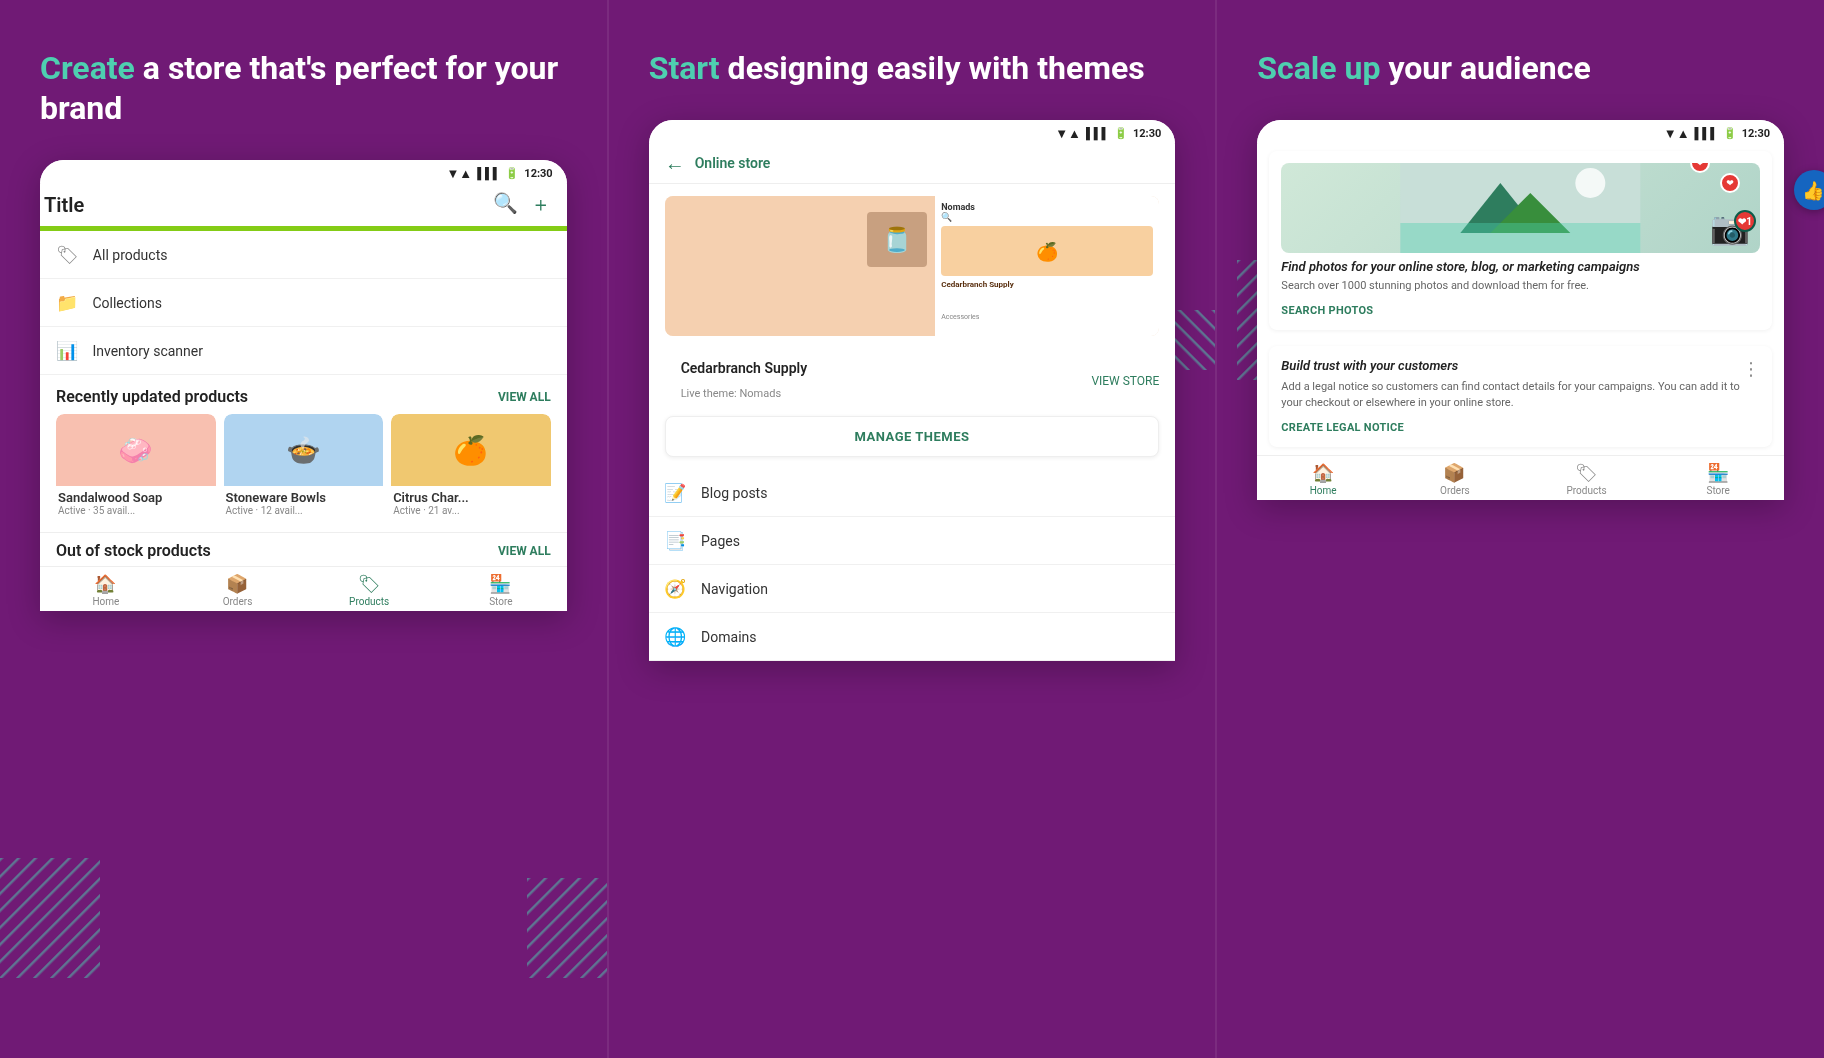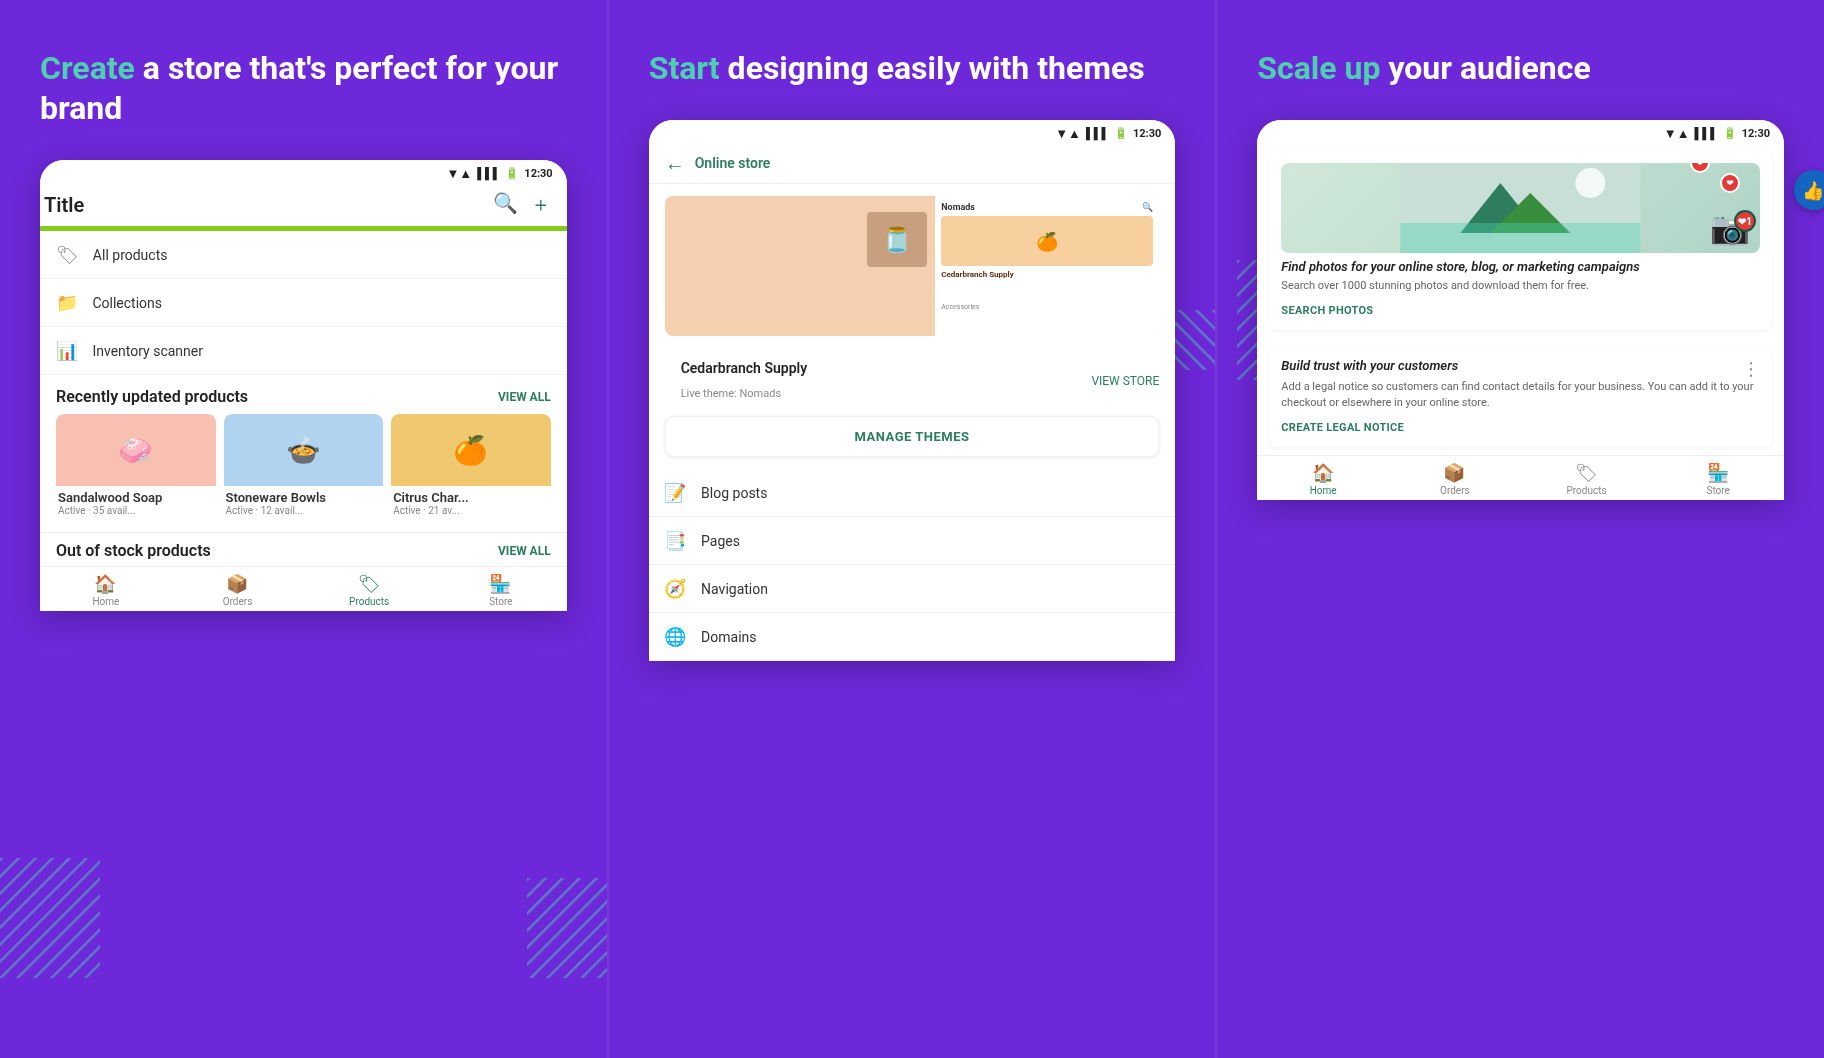--- a/index.html
+++ b/index.html
@@ -6,21 +6,21 @@
     body {
       width: 1824px;
       height: 1058px;
       display: flex;
       flex-direction: row;
       font-family: 'Roboto', Arial, sans-serif;
       overflow: hidden;
     }
     .panel {
       flex: 1;
-      background-color: #6d28d9;
+      background-color: #701a75;
       padding: 48px 40px 0 40px;
       display: flex;
       flex-direction: column;
       position: relative;
       overflow: hidden;
     }
     .panel + .panel {
       border-left: 2px solid rgba(255,255,255,0.08);
     }
     .headline {
@@ -207,20 +207,21 @@
       display: flex;
       flex-direction: column;
     }
     .theme-sidebar-header {
       font-size: 9px;
       font-weight: 700;
       color: #333;
       display: flex;
       justify-content: space-between;
       margin-bottom: 4px;
+      flex-direction: column;
     }
     .theme-sidebar-img {
       width: 100%;
       height: 50px;
       background: #f8d0a0;
       border-radius: 4px;
       display: flex;
       align-items: center;
       justify-content: center;
       font-size: 18px;
@@ -577,21 +578,21 @@
         <div class="card-title">Find photos for your online store, blog, or marketing campaigns</div>
         <div class="card-desc">Search over 1000 stunning photos and download them for free.</div>
         <span class="card-link">SEARCH PHOTOS</span>
       </div>
 
       <div class="card-section">
         <div class="card-header-row">
           <div class="card-title">Build trust with your customers</div>
           <span class="card-more">⋮</span>
         </div>
-        <div class="card-desc">Add a legal notice so customers can find contact details for your business. You can add it to your checkout or elsewhere in your online store.</div>
+        <div class="card-desc">Add a legal notice so customers can find contact details for your campaigns. You can add it to your checkout or elsewhere in your online store.</div>
         <span class="card-link">CREATE LEGAL NOTICE</span>
       </div>
 
       <div class="bottom-nav">
         <div class="nav-item active">
           <span class="nav-icon">🏠</span>
           <span>Home</span>
         </div>
         <div class="nav-item">
           <span class="nav-icon">📦</span>

